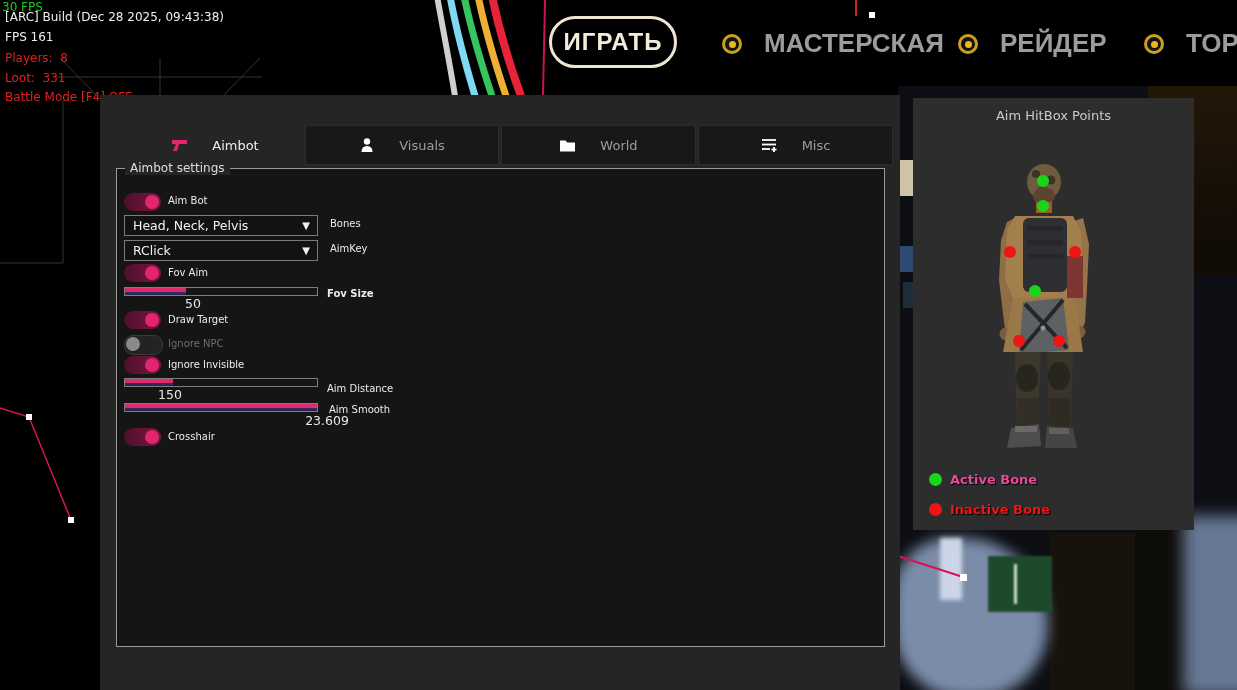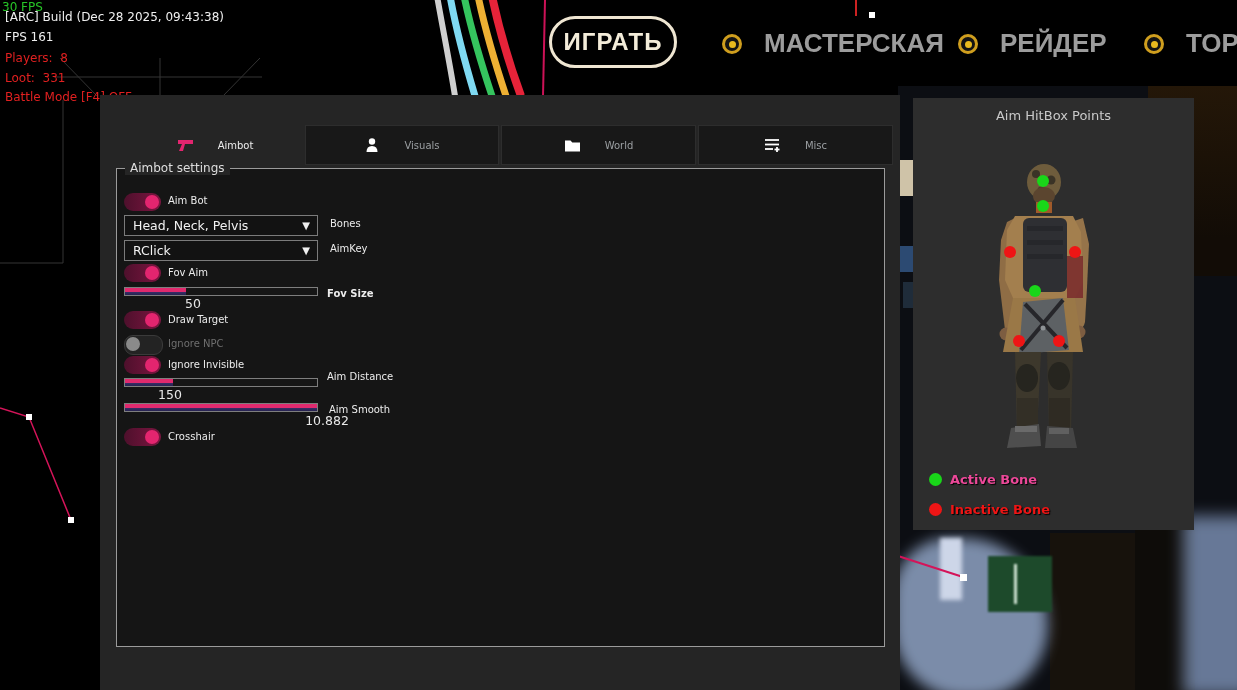--- a/index.html
+++ b/index.html
@@ -25,21 +25,21 @@
   .nav-item{display:flex;align-items:center;gap:22px;color:#9c9c9c;font-size:26px;font-weight:bold;
     font-family:"Liberation Sans",sans-serif;letter-spacing:0;white-space:nowrap;}
   .coin{width:20px;height:20px;border-radius:50%;border:3px solid #cf9e1e;background:#131313;
     box-sizing:border-box;position:relative;flex:0 0 auto;}
   .coin::after{content:"";position:absolute;left:4px;top:4px;width:7px;height:7px;border-radius:50%;background:#e8b91e;}
   #white-dot{left:869px;top:12px;width:6px;height:6px;background:#fff;}
 
   
   #menu-panel{left:100px;top:95px;width:800px;height:595px;background:#252525;}
   .tab{position:absolute;top:30px;height:40px;display:flex;align-items:center;justify-content:center;
-    gap:24px;font-size:10px;color:#9b9fa2;background:#181818;border:1px solid #2d2d2d;box-sizing:border-box;}
+    gap:24px;font-size:13px;color:#9b9fa2;background:#181818;border:1px solid #2d2d2d;box-sizing:border-box;}
   #tab-aimbot{left:35px;width:160px;background:transparent;border:none;color:#ececec;}
   #tab-visuals{left:205px;width:194px;}
   #tab-world{left:401px;width:195px;}
   #tab-misc{left:598px;width:195px;}
   .tab svg{flex:0 0 auto;}
 
   #group-box{left:16px;top:73px;width:769px;height:479px;border:1px solid #9b9b9b;
     background:#151515;box-sizing:border-box;}
   #group-label{left:25px;top:66px;background:#252525;padding:0 5px;color:#dedede;font-size:12px;}
 
@@ -215,26 +215,26 @@
 
   <div class="toggle on" style="left:24px;top:261px;">
       <div class="knob"></div>
     </div>
   <div class="ctl-label" style="left:68px;top:264px;">Ignore Invisible</div>
 
   <div class="slider" style="left:24px;top:283px;">
     <div class="fill" style="width: 25%;"></div>
   </div>
   <div class="slider-value" style="left:45px;top:292px;width:50px;">150</div>
-  <div class="ctl-label" style="left:227px;top:276px;">Aim Distance</div>
+  <div class="ctl-label" style="left:227px;top:288px;">Aim Distance</div>
 
   <div class="slider" style="left:24px;top:308px;">
     <div class="fill" style="width: 100%;"></div>
   </div>
-  <div class="slider-value" style="left:202px;top:318px;width:50px;">10.882</div>
+  <div class="slider-value" style="left:202px;top:318px;width:50px;">23.609</div>
   <div class="ctl-label" style="left:229px;top:309px;">Aim Smooth</div>
 
   <div class="toggle on" style="left:24px;top:333px;">
       <div class="knob"></div>
     </div>
   <div class="ctl-label" style="left:68px;top:336px;">Crosshair</div>
 </div>
 
 <div class="abs" id="hitbox-panel">
   <div class="abs" id="hitbox-title">Aim HitBox Points</div>

